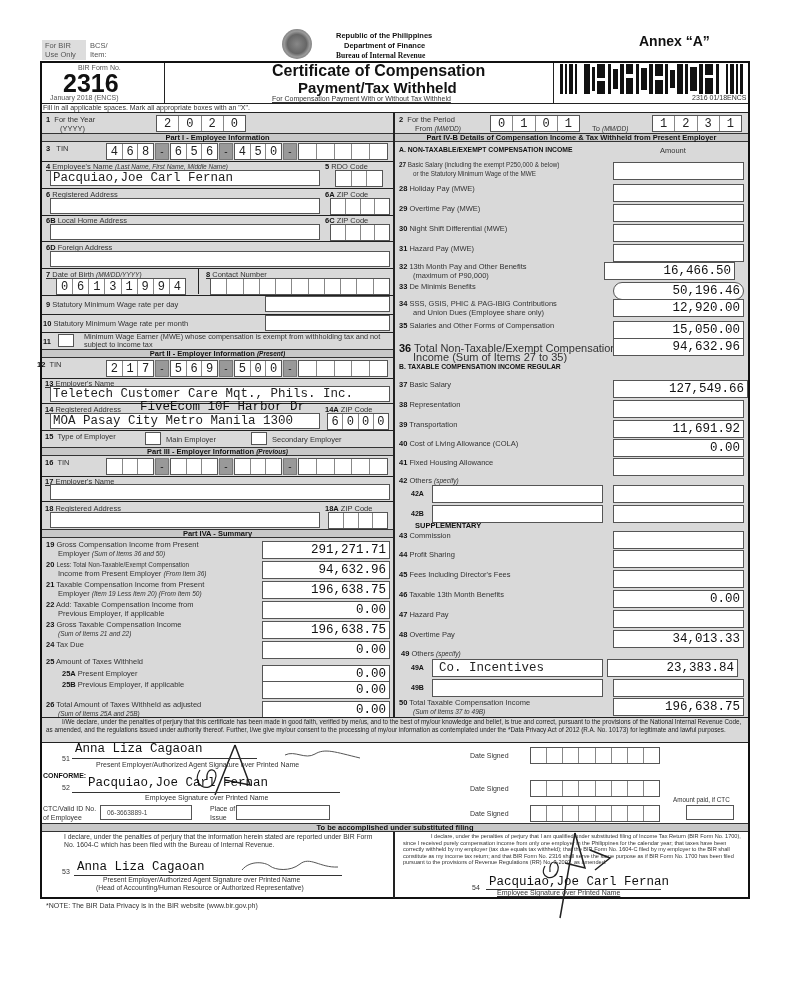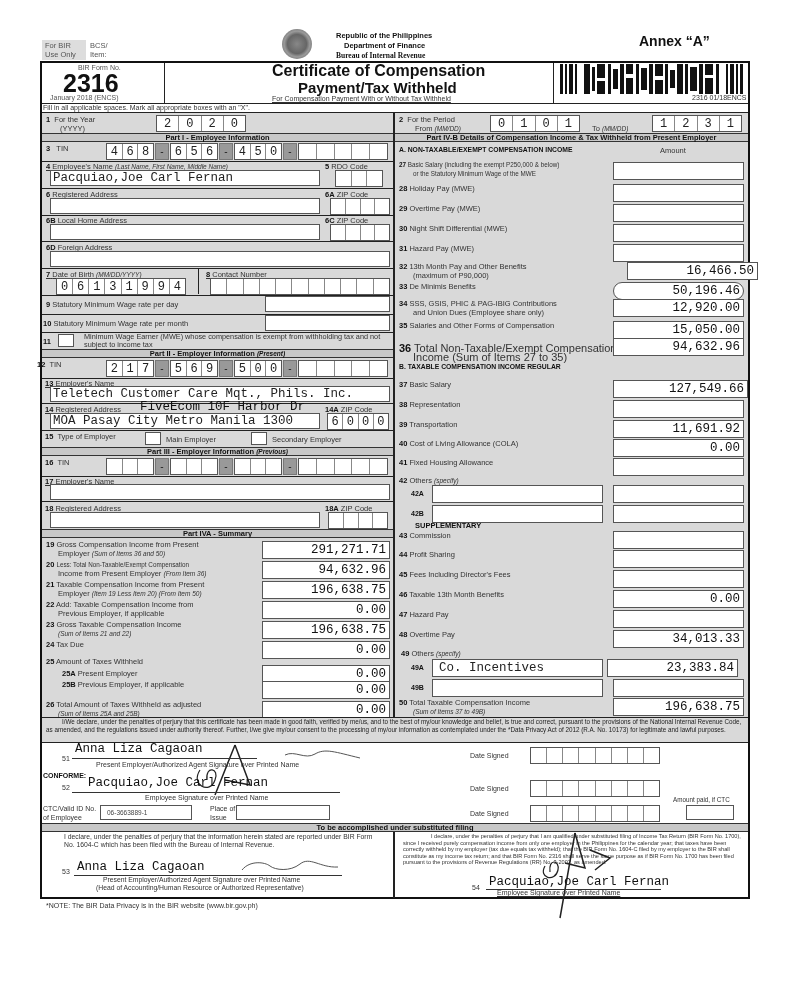--- a/index.html
+++ b/index.html
@@ -346,21 +346,21 @@
     <div class="amount" style="left: 613px; top: 162px; width: 131px;"></div>
     <div class="lbl" style="left: 399px; top: 184px; line-height: 9px; font-size: 7.5px;"><b>28</b> <span>Holiday Pay (MWE)</span></div>
     <div class="amount" style="left: 613px; top: 184px; width: 131px;"></div>
     <div class="lbl" style="left: 399px; top: 204px; line-height: 9px; font-size: 7.5px;"><b>29</b> <span>Overtime Pay (MWE)</span></div>
     <div class="amount" style="left: 613px; top: 204px; width: 131px;"></div>
     <div class="lbl" style="left: 399px; top: 224px; line-height: 9px; font-size: 7.5px;"><b>30</b> <span>Night Shift Differential (MWE)</span></div>
     <div class="amount" style="left: 613px; top: 224px; width: 131px;"></div>
     <div class="lbl" style="left: 399px; top: 244px; line-height: 9px; font-size: 7.5px;"><b>31</b> <span>Hazard Pay (MWE)</span></div>
     <div class="amount" style="left: 613px; top: 244px; width: 131px;"></div>
     <div class="lbl" style="left: 399px; top: 262px; line-height: 9px; font-size: 7.5px;"><b>32</b> <span>13th Month Pay and Other Benefits</span><br><span style="padding-left:14px">(maximum of P90,000)</span></div>
-    <div class="amount" style="left: 627px; top: 262px; width: 131px;">16,466.50</div>
+    <div class="amount" style="left: 604px; top: 262px; width: 131px;">16,466.50</div>
     <div class="lbl" style="left: 399px; top: 282px; line-height: 9px; font-size: 7.5px;"><b>33</b> <span>De Minimis Benefits</span></div>
     <div class="amount" style="left: 613px; top: 282px; width: 131px; border-radius: 9px;">50,196.46</div>
     <div class="lbl" style="left: 399px; top: 299px; line-height: 9px; font-size: 7.5px;"><b>34</b> <span>SSS, GSIS, PHIC &amp; PAG-IBIG Contributions</span><br><span style="padding-left:14px">and Union Dues (Employee share only)</span></div>
     <div class="amount" style="left: 613px; top: 299px; width: 131px;">12,920.00</div>
     <div class="lbl" style="left: 399px; top: 321px; line-height: 9px; font-size: 7.5px;"><b>35</b> <span>Salaries and Other Forms of Compensation</span></div>
     <div class="amount" style="left: 613px; top: 321px; width: 131px;">15,050.00</div>
     <div class="lbl" style="left: 399px; top: 344px; line-height: 9px; font-size: 11px;"><b>36</b> <span>Total Non-Taxable/Exempt Compensation</span><br><span style="padding-left:14px">Income (Sum of Items 27 to 35)</span></div>
     <div class="amount" style="left: 613px; top: 338px; width: 131px;">94,632.96</div>
     <div class="lbl" style="left: 399px; top: 363px; font-weight: bold; font-size: 6.8px; color: rgb(17, 17, 17);">B. TAXABLE COMPENSATION INCOME REGULAR</div>
     <div class="lbl" style="left: 399px; top: 380px; line-height: 9px; font-size: 7.5px;"><b>37</b> <span>Basic Salary</span></div>

